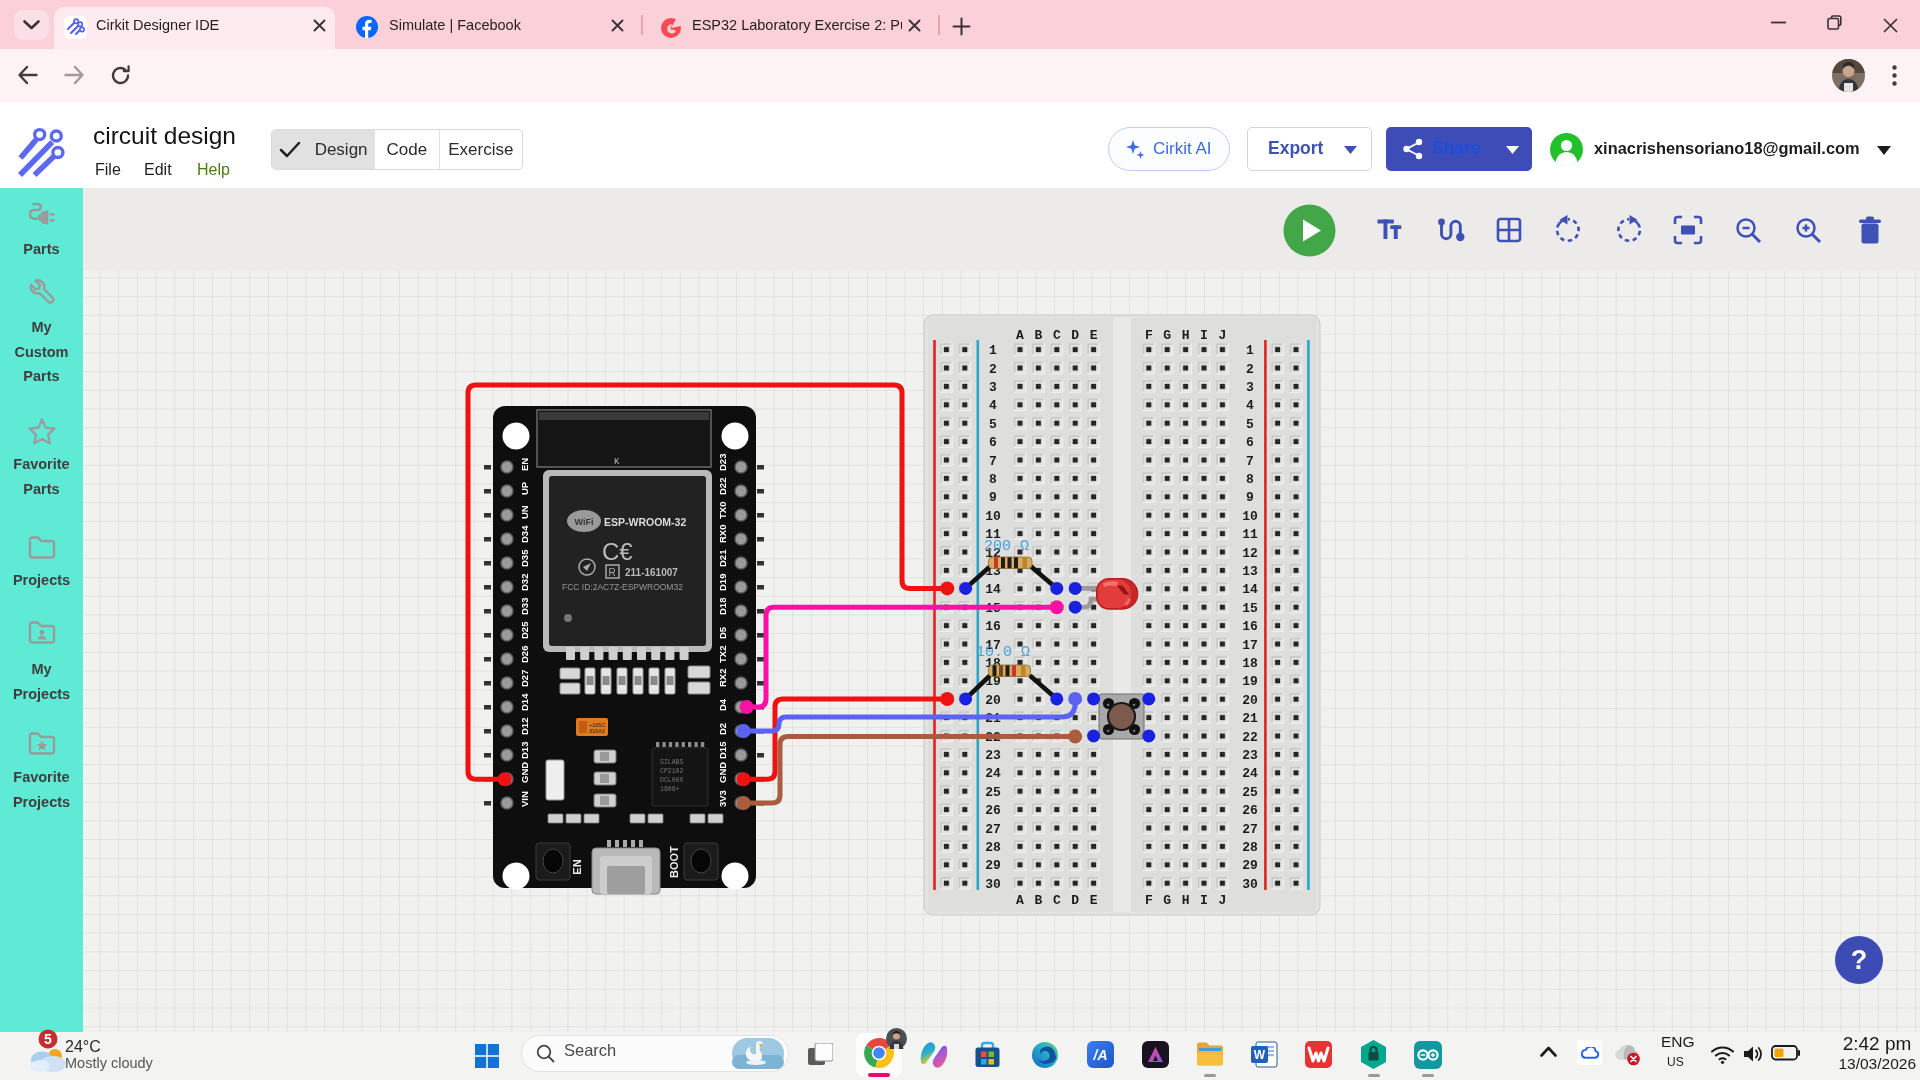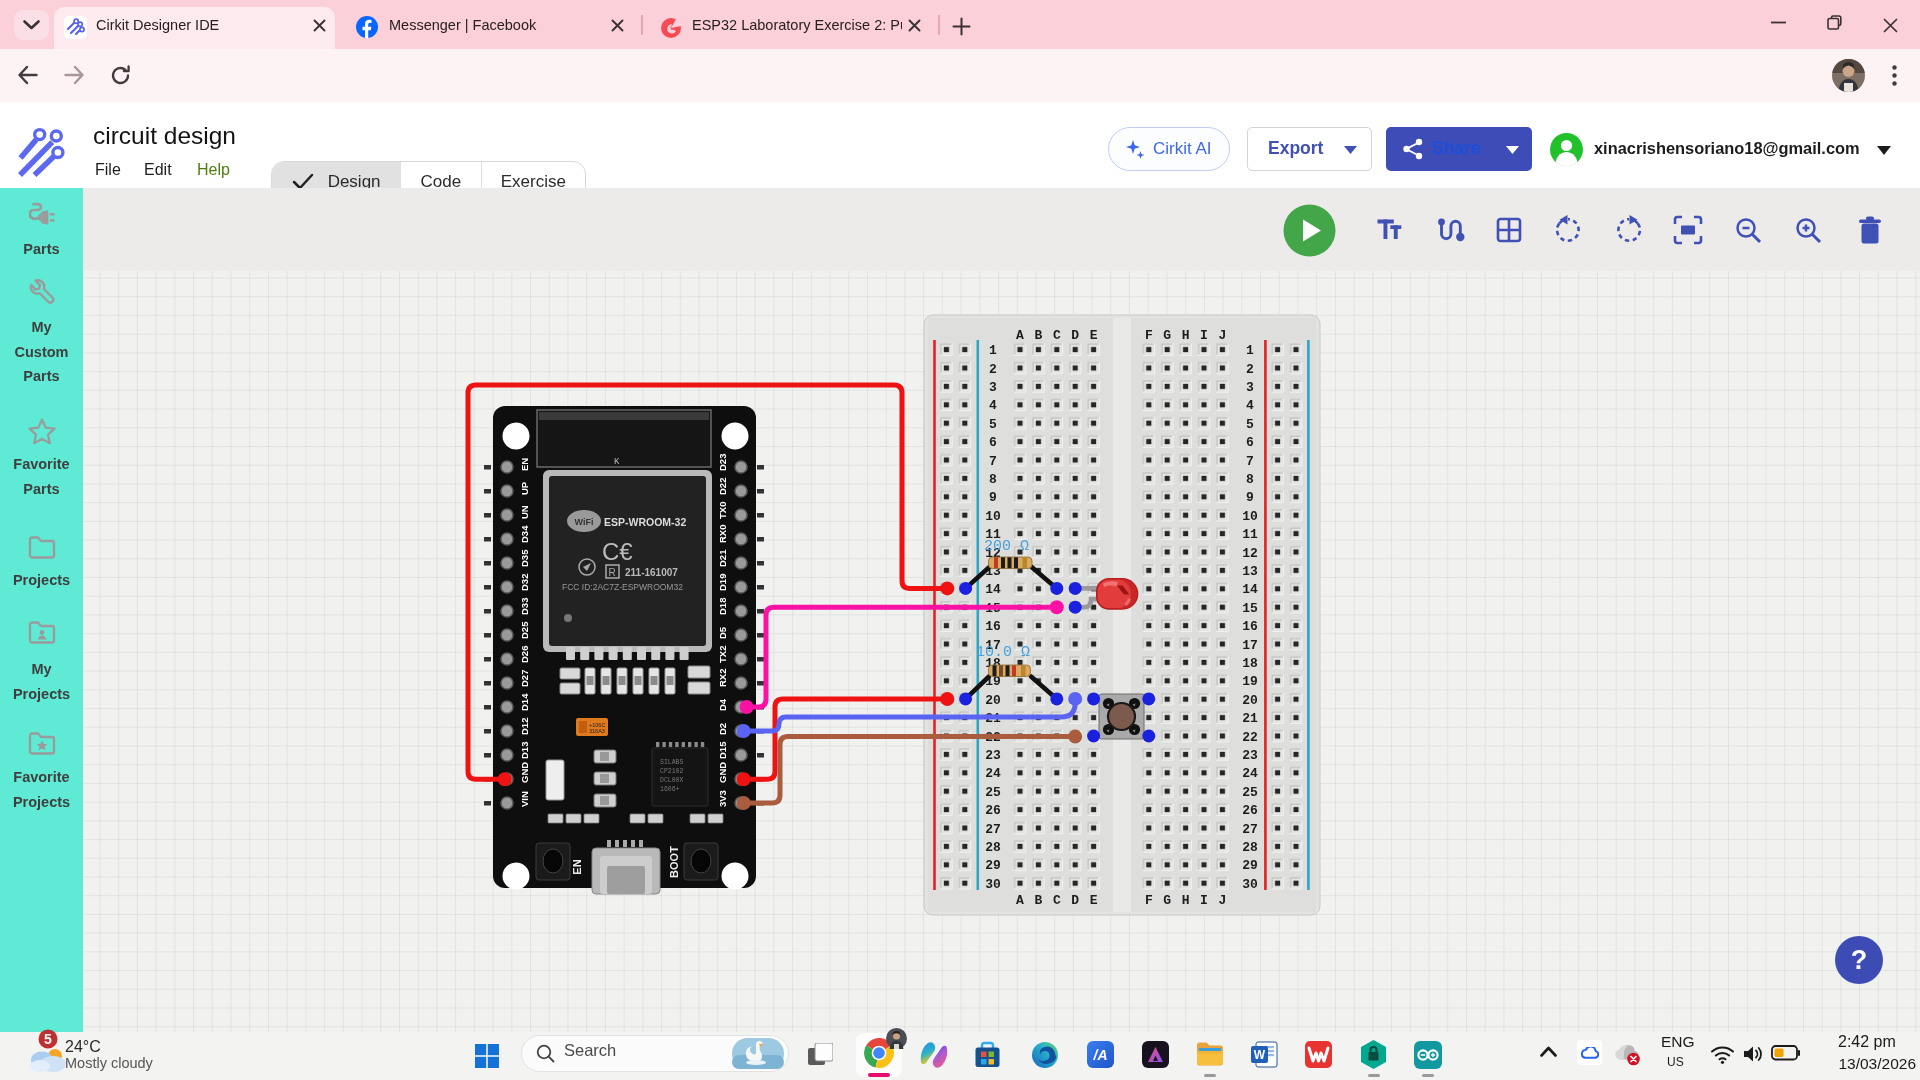--- a/index.html
+++ b/index.html
@@ -40,21 +40,21 @@
 <circle cx="18" cy="13.5" r="2.1" fill="#fff" stroke="#5661f0" stroke-width="1.7"></circle>
 </svg>
 <div class="tabtitle" style="position:absolute;left:96px;top:17px;">Cirkit Designer IDE</div>
 <svg style="position:absolute;left:313px;top:19px" width="13" height="13" viewBox="0 0 13 13">
         <path d="M1.5 1.5 L11.5 11.5 M11.5 1.5 L1.5 11.5" stroke="#3a3134" stroke-width="1.9" stroke-linecap="round"></path>
       </svg>
 <svg style="position:absolute;left:355px;top:15px" width="24" height="24" viewBox="0 0 24 24">
 <circle cx="12" cy="12" r="11" fill="#0866ff"></circle>
 <path d="M13.2 23 v-7.8 h2.6 l0.6-3.4 h-3.2 V9.6 c0-1 0.35-1.6 1.6-1.6 h1.7 V5 c-0.6-0.1-1.5-0.2-2.3-0.2 c-2.8 0-4.2 1.7-4.2 4.5 v2.5 H7.5 v3.4 H10 V23 Z" fill="#fff"></path>
 </svg>
-<div class="tabtitle" style="position:absolute;left:389px;top:17px;">Messenger | Facebook</div>
+<div class="tabtitle" style="position:absolute;left:389px;top:17px;">Simulate | Facebook</div>
 <svg style="position:absolute;left:611px;top:19px" width="13" height="13" viewBox="0 0 13 13">
         <path d="M1.5 1.5 L11.5 11.5 M11.5 1.5 L1.5 11.5" stroke="#3a3134" stroke-width="1.9" stroke-linecap="round"></path>
       </svg>
 <div style="position:absolute;left:641px;top:15px;width:2px;height:20px;background:#e8a7ae;"></div>
 <svg style="position:absolute;left:659px;top:15px" width="25" height="25" viewBox="0 0 25 25">
 <circle cx="12" cy="13" r="10" fill="#f84a52"></circle>
 <path d="M12 13 L18.5 1.5 L25 10.5 Z" fill="#fbd0d9"></path>
 <path d="M12.8 9.3 a4.6 4.6 0 1 0 4.2 6.6 l-2.8-1.3 a1.9 1.9 0 1 1-1.6-3.5 z" fill="#fbd0d9"></path>
 </svg>
 <div class="tabtitle" style="position:absolute;left:692px;top:17px;width:210px;overflow:hidden;">ESP32 Laboratory Exercise 2: Pu</div>
@@ -116,21 +116,21 @@
 <g fill="#fff" stroke="#5d68f1" stroke-width="3.4">
 <circle cx="21.7" cy="8.6" r="5"></circle>
           <circle cx="38.3" cy="10" r="5"></circle>
           <circle cx="39.9" cy="26.5" r="5"></circle>
 </g>
 </svg>
 <div style="position:absolute;left:93px;top:20px;font-size:24.5px;color:#131313;">circuit design</div>
 <div style="position:absolute;left:95px;top:59px;font-size:16px;color:#1d1d1d;">File</div>
 <div style="position:absolute;left:144px;top:59px;font-size:16px;color:#1d1d1d;">Edit</div>
 <div style="position:absolute;left:197px;top:59px;font-size:16px;color:#4d7c0f;">Help</div>
-<div style="position:absolute;left:271px;top:27px;width:315px;height:41px;border:1px solid #d9d9d9;border-radius:13px;background:#fff;box-sizing:border-box;display:flex;overflow:hidden;margin-top:32px;">
+<div style="position:absolute;left:271px;top:27px;width:252px;height:41px;border:1px solid #d9d9d9;border-radius:5px;background:#fff;box-sizing:border-box;display:flex;overflow:hidden;">
 <div class="seg" style="width:129px;background:#e1e1e1;"><svg width="22" height="17" viewBox="0 0 22 17" style="margin-right:14px">
             <path d="M2 9 L8 15 L20 2" fill="none" stroke="#222" stroke-width="2.5" stroke-linecap="round" stroke-linejoin="round"></path>
           </svg>Design</div>
 <div class="seg" style="width:80px;border-left:1px solid #e0e0e0;">Code</div>
 <div class="seg" style="width:104px;border-left:1px solid #e0e0e0;">Exercise</div>
 </div>
 <div style="position:absolute;left:1108px;top:25px;width:122px;height:44px;border:1.5px solid #c3cdf4;border-radius:22px;background:#fcfdff;box-sizing:border-box;"></div>
 <svg style="position:absolute;left:1123px;top:36px" width="24" height="24" viewBox="0 0 24 24">
         <path d="M10 2 l1.7 5.3 L17 9 l-5.3 1.7 L10 16 l-1.7-5.3 L3 9 l5.3-1.7 Z" fill="#3d6ae8"></path>
         <path d="M17.5 13 l1 3 l3 1 l-3 1 l-1 3 l-1-3 l-3-1 l3-1 Z" fill="#3d6ae8"></path>
@@ -792,15 +792,15 @@
 <g fill="none" stroke="#1b1b1b" stroke-width="1.8" stroke-linecap="round">
 <path d="M14 6.5 a5 5 0 0 1 0 7"></path>
 <path d="M16.7 4 a9 9 0 0 1 0 12"></path>
 </g>
 </svg>
 <svg style="position:absolute;left:1771px;top:13px" width="29" height="16" viewBox="0 0 29 16">
 <rect x="1" y="1" width="25" height="13.5" rx="3.5" fill="none" stroke="#1b1b1b" stroke-width="1.8"></rect>
 <rect x="27" y="5" width="2" height="6" rx="1" fill="#1b1b1b"></rect>
 <rect x="3.5" y="3.5" width="9" height="8.5" rx="1.5" fill="#f0a400"></rect>
 </svg>
-<div style="position:absolute;left:1838px;top:1px;width:78px;text-align:left;font-size:16px;color:#1b1b1b;">2:42 pm</div>
+<div style="position:absolute;left:1838px;top:1px;width:78px;text-align:center;font-size:19px;color:#1b1b1b;">2:42 pm</div>
 <div style="position:absolute;left:1822px;top:23px;width:94px;text-align:right;font-size:15.5px;color:#1b1b1b;">13/03/2026</div>
 </div>
 </div>
 </body></html>

